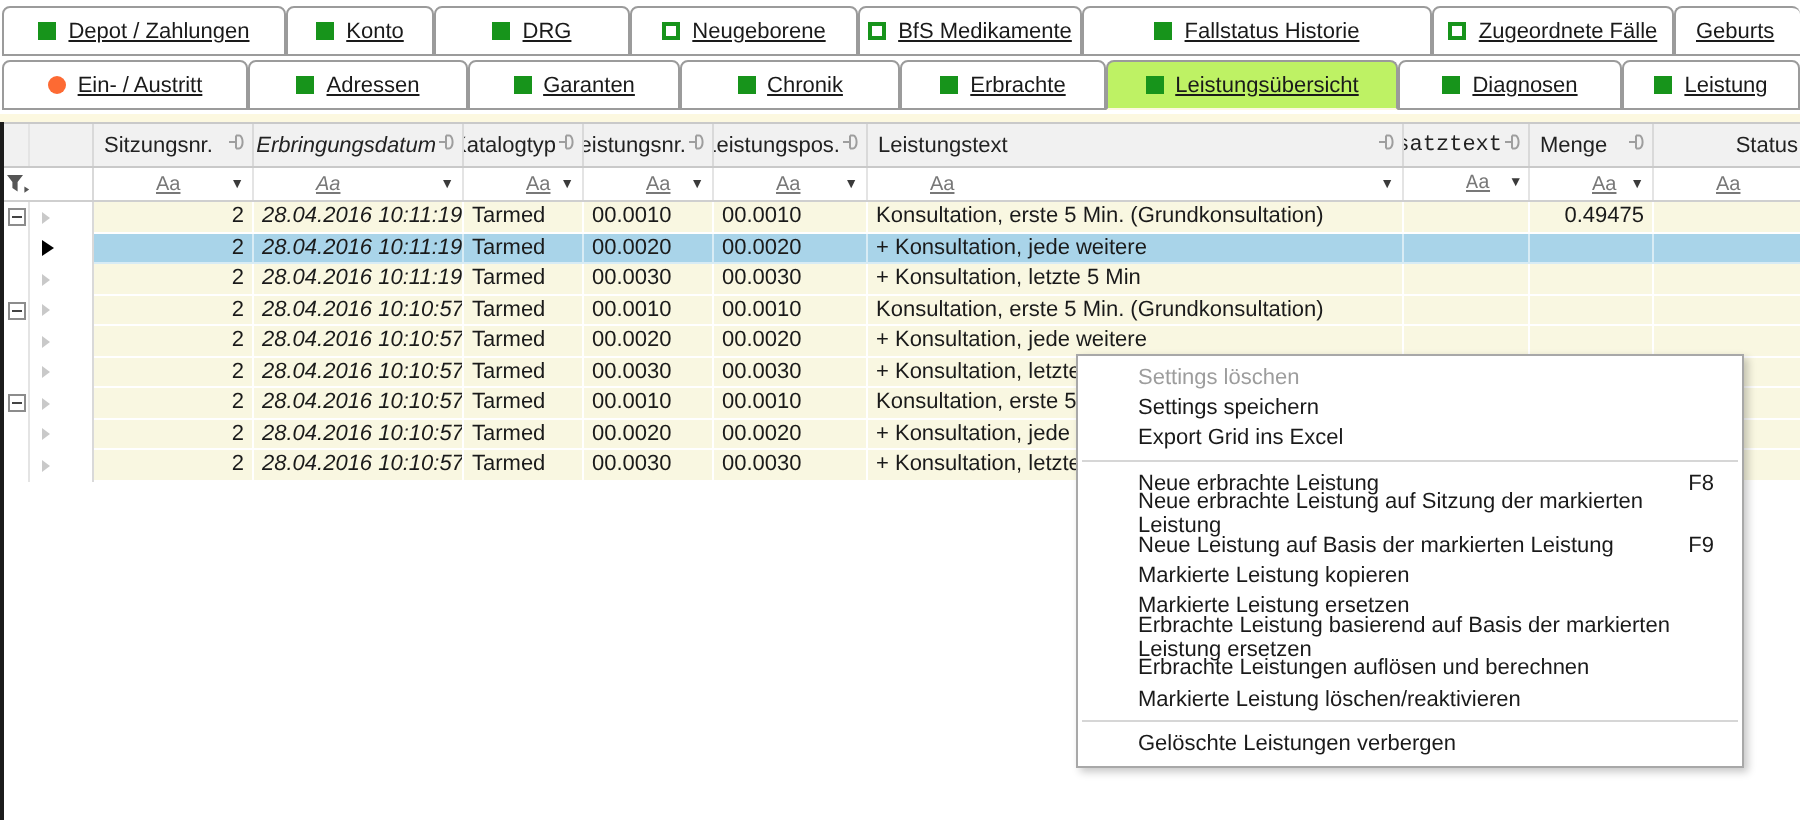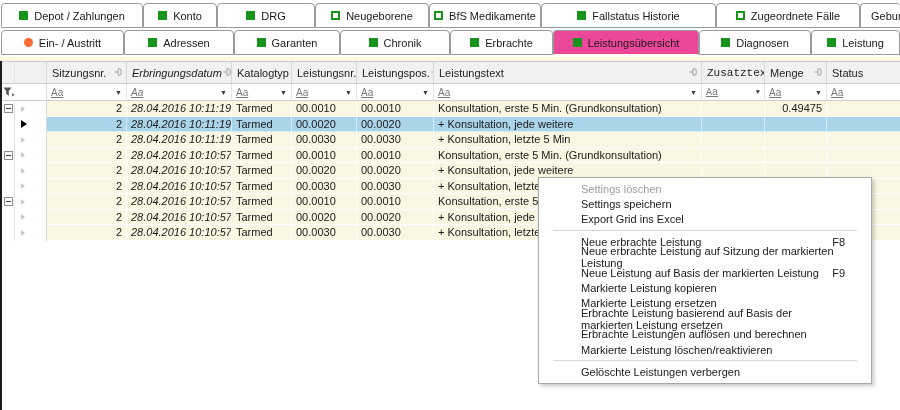--- a/index.html
+++ b/index.html
@@ -3,40 +3,40 @@
 <meta charset="utf-8">
 <style>
   html,body{margin:0;padding:0;}
   body{
     width:900px;height:410px;overflow:hidden;background:#fff;
     font-family:"Liberation Sans","DejaVu Sans",sans-serif;font-size:11px;color:#1a1a1a;
     position:relative;
   }
   
   .tabbar{padding:3px 0 0 1px;background:#fff;}
-  .trow{display:flex;height:25px;margin-bottom:2px;}
+  .trow{display:flex;height:25px;margin-bottom:2px;text-decoration:underline;}
   .tab{
     box-sizing:border-box;border:1px solid #9b9b9b;border-radius:4px 4px 0 0;background:#fff;
     display:flex;align-items:center;justify-content:center;gap:6px;
     white-space:nowrap;overflow:hidden;cursor:default;
   }
-  .tab.sel{background:#ec4899;border-bottom-color:#fcf8e0;}
+  .tab.sel{background:#bef264;border-bottom-color:#fcf8e0;}
   .tab.cut{justify-content:flex-start;padding-left:10px;border-right:none;}
   .ic-g{width:9px;height:9px;background:#17941b;flex:none;}
   .ic-o{width:9px;height:9px;box-sizing:border-box;background:#fff;border:2px solid #17941b;flex:none;}
   .ic-c{width:9px;height:9px;border-radius:50%;background:#fd6a33;flex:none;}
   .tabstrip{height:4px;background:#fcf8e0;}
   
   .content{border-left:2px solid #1c1c1c;height:351px;position:relative;background:#fff;}
   .ghead{display:flex;height:23px;background:#f1f1f1;border-top:1px solid #c9c9c9;border-bottom:1px solid #c9c9c9;box-sizing:border-box;}
-  .hc{box-sizing:border-box;display:flex;align-items:center;padding:0 3px 0 5px;border-right:1px solid #d9d9d9;color:#222;overflow:hidden;white-space:nowrap;}
+  .hc{box-sizing:border-box;display:flex;align-items:center;padding:0 3px 0 5px;border-right:1px solid #d9d9d9;color:#222;overflow:hidden;white-space:nowrap;justify-content:flex-end;}
   .hc .pin{margin-left:auto;flex:none;opacity:.8;}
   .gfilter{display:flex;height:17px;background:#fff;border-bottom:1px solid #cfcfcf;box-sizing:border-box;}
   .fc{box-sizing:border-box;display:flex;align-items:center;padding:0 4px;border-right:1px solid #e4e4e4;overflow:hidden;}
-  .aa{color:#787878;text-decoration:underline;font-size:10px;}
+  .aa{color:#787878;text-decoration:underline;font-size:10px;margin-left:27px;}
   .dd{margin-left:auto;font-size:7px;color:#3a3a3a;}
   .gutA{box-sizing:border-box;width:13px;flex:none;background:#fff;border-right:1px solid #e4e4e4;display:flex;align-items:center;justify-content:center;}
   .gutB{box-sizing:border-box;width:32px;flex:none;background:#fff;border-right:1px solid #d9d9d9;display:flex;align-items:center;justify-content:flex-start;padding-left:6px;}
   .ghead .gutA,.ghead .gutB{background:#f1f1f1;}
   .row{display:flex;height:15.5px;box-sizing:border-box;}
   .cell{
     box-sizing:border-box;display:flex;align-items:center;padding:0 4px;
     background:#f9f7e1;border-right:1px solid #fff;border-bottom:1px solid #fff;
     white-space:nowrap;overflow:hidden;
   }
@@ -51,21 +51,21 @@
   .w-zt{width:63px;flex:none;font-family:Liberation Mono, monospace;}
   .w-mg{width:62px;flex:none;}
   .w-st{width:75px;flex:none;border-right:none;}
   .minusbox{width:9px;height:9px;box-sizing:border-box;border:1px solid #8c8c8c;background:#fff;position:relative;flex:none;}
   .minusbox::after{content:"";position:absolute;left:1px;right:1px;top:3px;border-top:1px solid #444;}
   .arrF{width:0;height:0;border-left:4px solid #c9c9c9;border-top:3.5px solid transparent;border-bottom:3.5px solid transparent;}
   .arrC{width:0;height:0;border-left:6px solid #000;border-top:4.5px solid transparent;border-bottom:4.5px solid transparent;}
   
   .menu{
     position:absolute;left:536px;top:116px;width:334px;box-sizing:border-box;z-index:10;
-    background:#fff;border:1px solid #a8a8a8;box-shadow:2px 2px 4px rgba(0,0,0,.22);padding:3px 12px;
+    background:#fff;border:1px solid #a8a8a8;box-shadow:2px 2px 4px rgba(0,0,0,.22);padding:3px 0;
   }
   .mi{height:15.4px;display:flex;align-items:center;padding:0 14px 0 30px;cursor:default;}
   .mi .sc{margin-left:auto;}
   .mi.dis{color:#9d9d9d;}
   .msep{border-top:1px solid #d6d6d6;margin:3px 2px;}
 </style>
 </head>
 <body>
 
 <div class="tabbar">
@@ -87,21 +87,21 @@
         <span>Neugeborene</span>
       </div>
     <div class="tab" style="width:112px">
         <span class="ic-o"></span>
         <span>BfS Medikamente</span>
       </div>
     <div class="tab" style="width:175px">
         <span class="ic-g"></span>
         <span>Fallstatus Historie</span>
       </div>
-    <div class="tab" style="width:144px">
+    <div class="tab" style="width:121px">
         <span class="ic-o"></span>
         <span>Zugeordnete Fälle</span>
       </div>
     <div class="tab cut" style="flex:1">
         <span>Geburts</span>
       </div>
   </div>
   <div class="trow">
     <div class="tab" style="width:123px">
         <span class="ic-c"></span>

